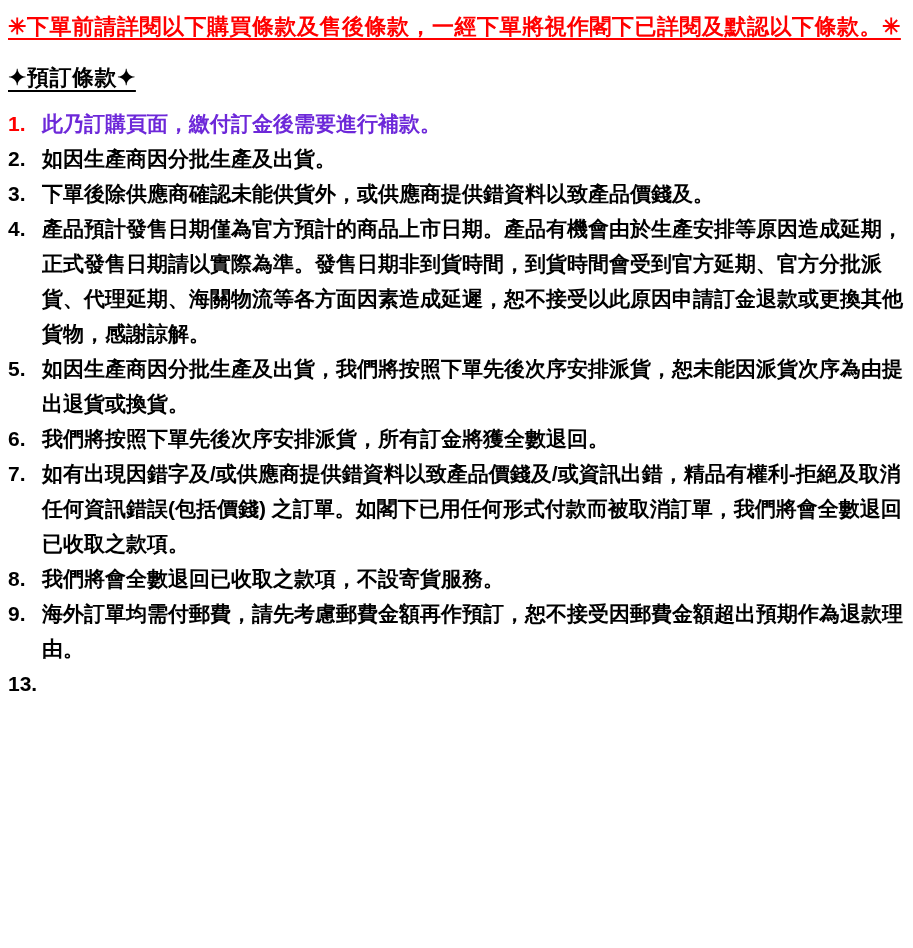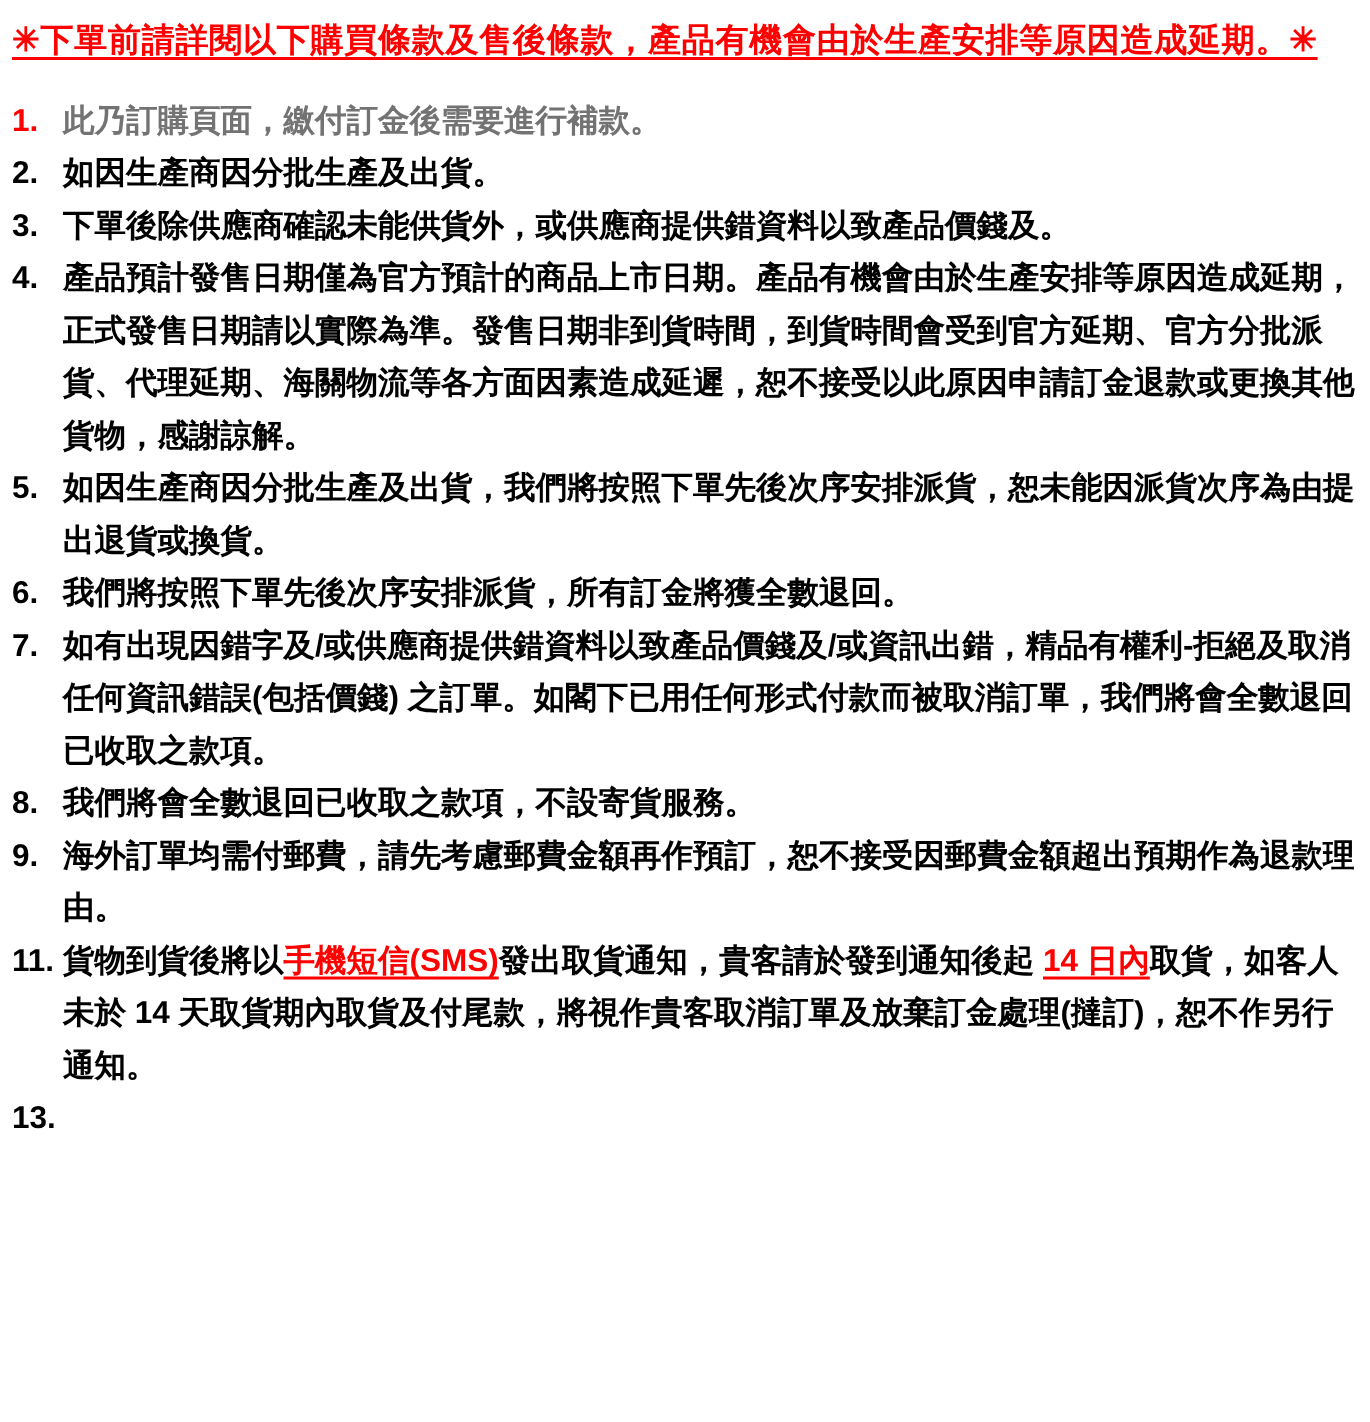--- a/index.html
+++ b/index.html
@@ -56,35 +56,38 @@
   }
   .txt {
     flex: 1;
     min-width: 0;
   }
   .red-item {
     color: #ff0000;
   }
   .seg-normal { color: inherit; }
   .seg-red {
-    color: #737373;
+    color: #6d28d9;
   }
   .seg-red-underline {
     color: #ff0000;
     text-decoration: underline;
     text-decoration-thickness: 2px;
     text-underline-offset: 4px;
   }
 </style>
 </head>
 <body>
 
 <div class="doc">
-  <div class="notice">✳下單前請詳閱以下購買條款及售後條款，產品有機會由於生產安排等原因造成延期。✳</div>
+  <div class="notice">✳下單前請詳閱以下購買條款及售後條款，一經下單將視作閣下已詳閱及默認以下條款。✳</div>
 
+  <div>
+    <div class="heading">✦預訂條款✦</div>
+  </div>
 
   <ol class="terms">
       <li class="red-item">
         <span class="num">1.</span>
         <span class="txt"><span class="seg-red">此乃訂購頁面，繳付訂金後需要進行補款。</span></span>
       </li>
       <li>
         <span class="num">2.</span>
         <span class="txt"><span class="seg-normal">如因生產商因分批生產及出貨。</span></span>
       </li>
@@ -110,21 +113,17 @@
       </li>
       <li>
         <span class="num">8.</span>
         <span class="txt"><span class="seg-normal">我們將會全數退回已收取之款項，不設寄貨服務。</span></span>
       </li>
       <li>
         <span class="num">9.</span>
         <span class="txt"><span class="seg-normal">海外訂單均需付郵費，請先考慮郵費金額再作預訂，恕不接受因郵費金額超出預期作為退款理由。</span></span>
       </li>
       <li>
-        <span class="num">11.</span>
-        <span class="txt"><span class="seg-normal">貨物到貨後將以</span><span class="seg-red-underline">手機短信(SMS)</span><span class="seg-normal">發出取貨通知，貴客請於發到通知後起 </span><span class="seg-red-underline">14 日內</span><span class="seg-normal">取貨，如客人未於 14 天取貨期內取貨及付尾款，將視作貴客取消訂單及放棄訂金處理(撻訂)，恕不作另行通知。</span></span>
-      </li>
-      <li>
         <span class="num">13.</span>
         <span class="txt"></span>
       </li>
     </ol>
 </div>
 
 </body></html>

